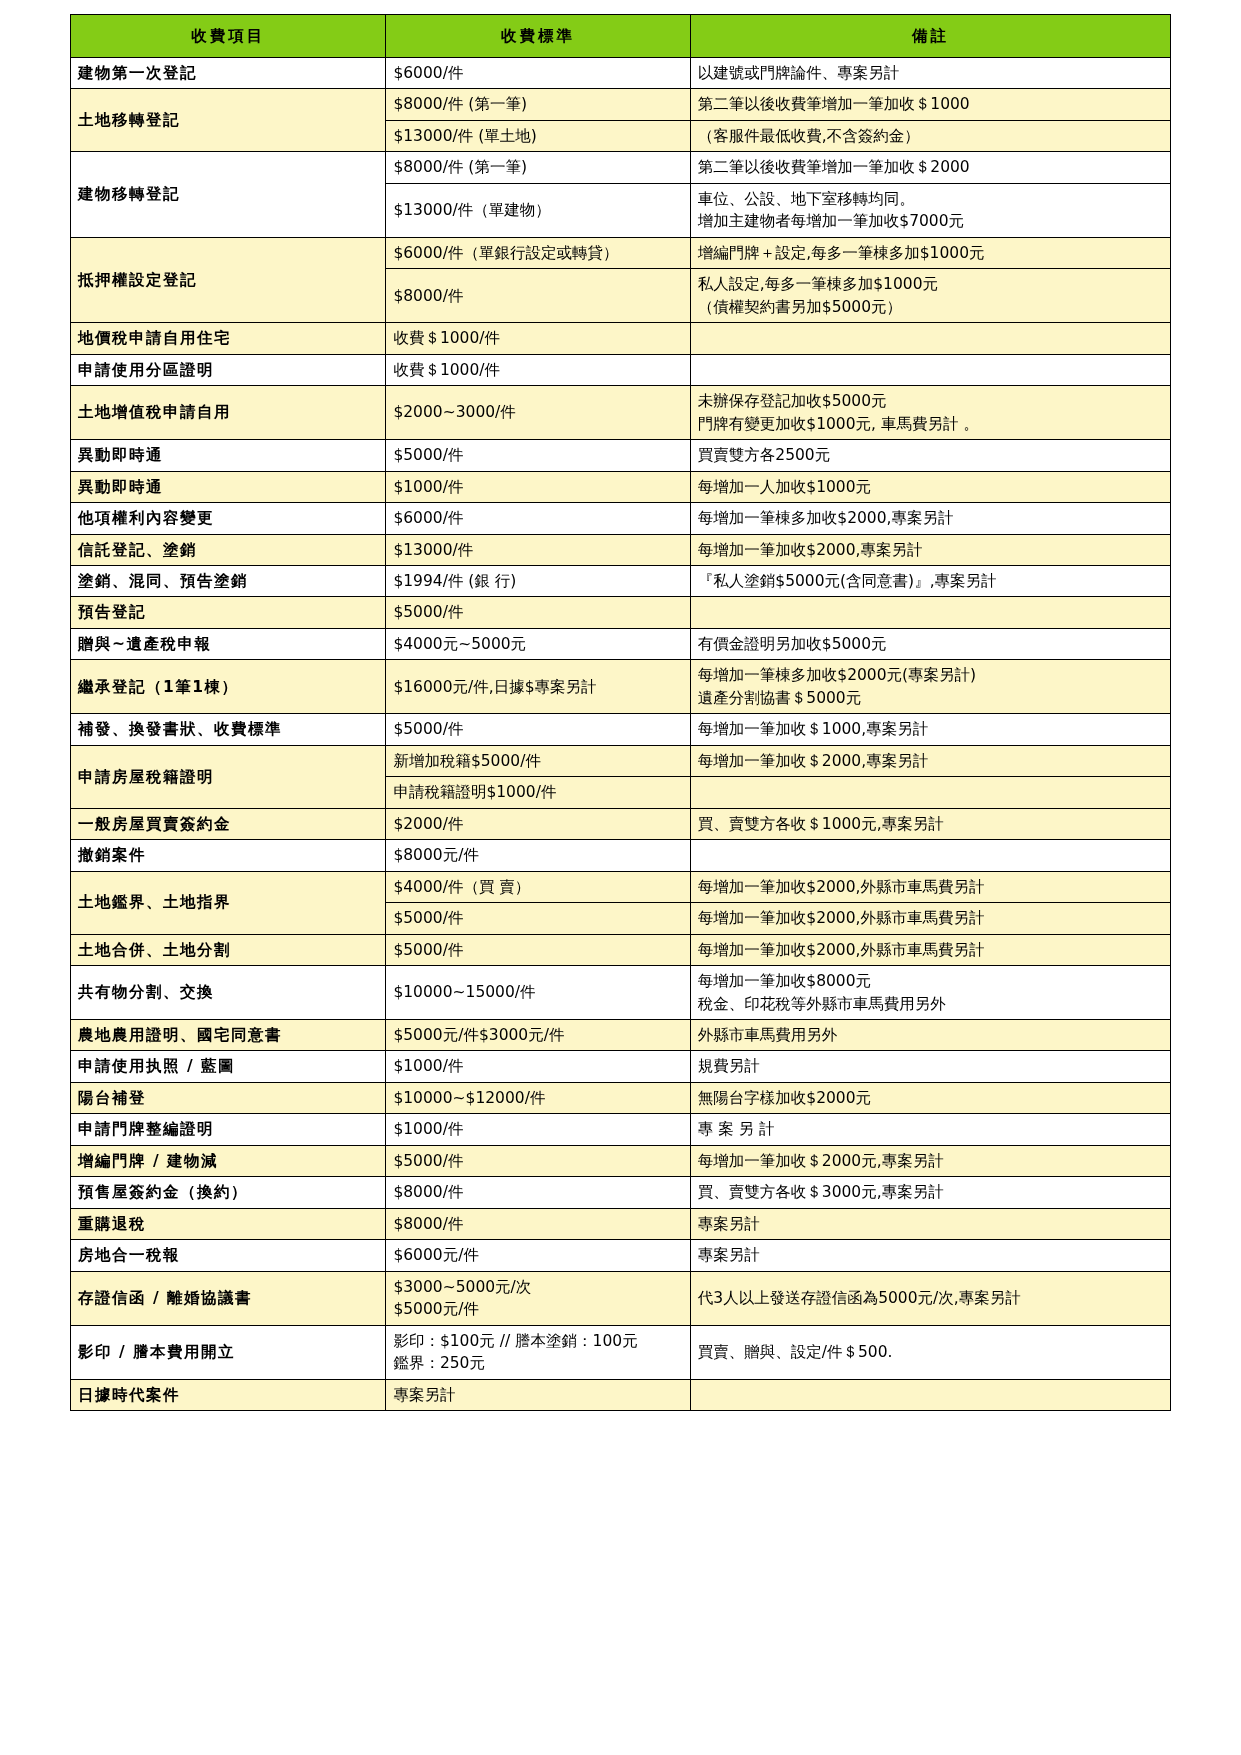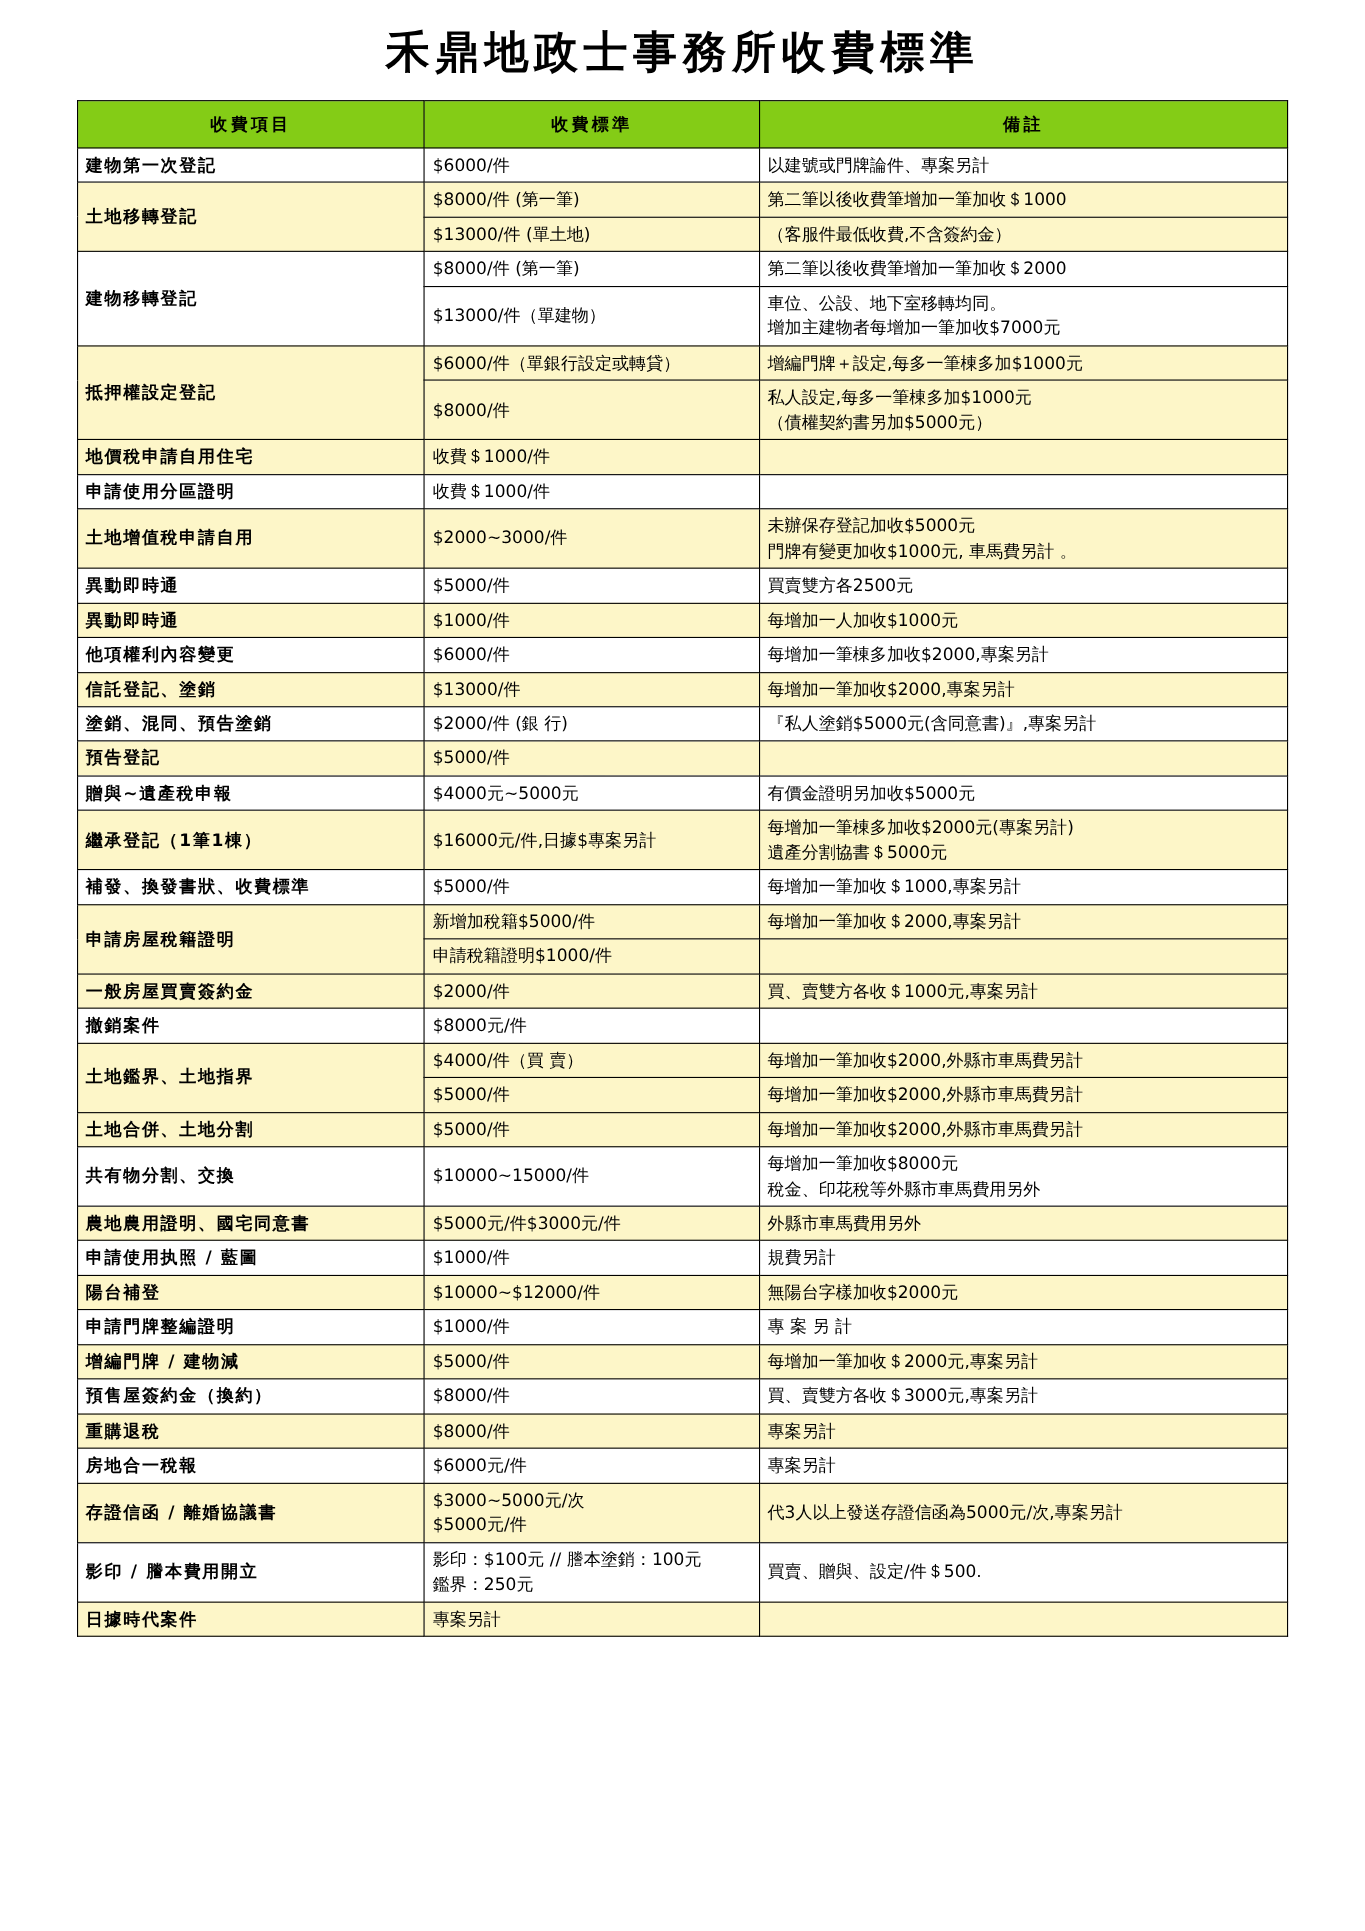--- a/index.html
+++ b/index.html
@@ -90,21 +90,20 @@
 
   <div class="watermark">
     <svg viewBox="0 0 640 780" xmlns="http://www.w3.org/2000/svg">
       <circle cx="320" cy="330" r="250" fill="none" stroke="#2b6fb5" stroke-width="26"></circle>
       <path d="M120 330 Q320 110 520 330" fill="none" stroke="#2b6fb5" stroke-width="22"></path>
       <path d="M180 560 Q320 430 460 560 L460 700 Q320 600 180 700 Z" fill="#d9b23a"></path>
       <path d="M240 250 L400 250 L400 420 L240 420 Z" fill="none" stroke="#2b6fb5" stroke-width="20"></path>
     </svg>
   </div>
 
-  <div class="title">禾鼎地政士事務所收費標準</div>
 
   <table class="fee">
     <colgroup>
         <col class="c1">
         <col class="c2">
         <col class="c3">
       </colgroup>
     <thead>
       <tr>
         <th>收費項目</th>
@@ -259,21 +258,21 @@
           </td>
           <td class="note">
             <span class="line">每增加一筆加收$2000,專案另計</span>
           </td>
         </tr>
         <tr class="plain">
           <td class="item">
             <span class="line">塗銷、混同、預告塗銷</span>
           </td>
           <td class="val">
-            <span class="line">$2000/件 (銀 行)</span>
+            <span class="line">$1994/件 (銀 行)</span>
           </td>
           <td class="note">
             <span class="line">『私人塗銷$5000元(含同意書)』,專案另計</span>
           </td>
         </tr>
         <tr class="hl">
           <td class="item">
             <span class="line">預告登記</span>
           </td>
           <td class="val">

